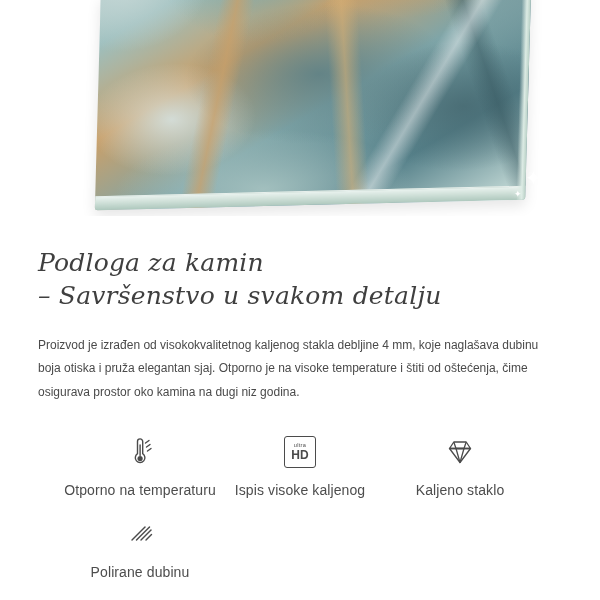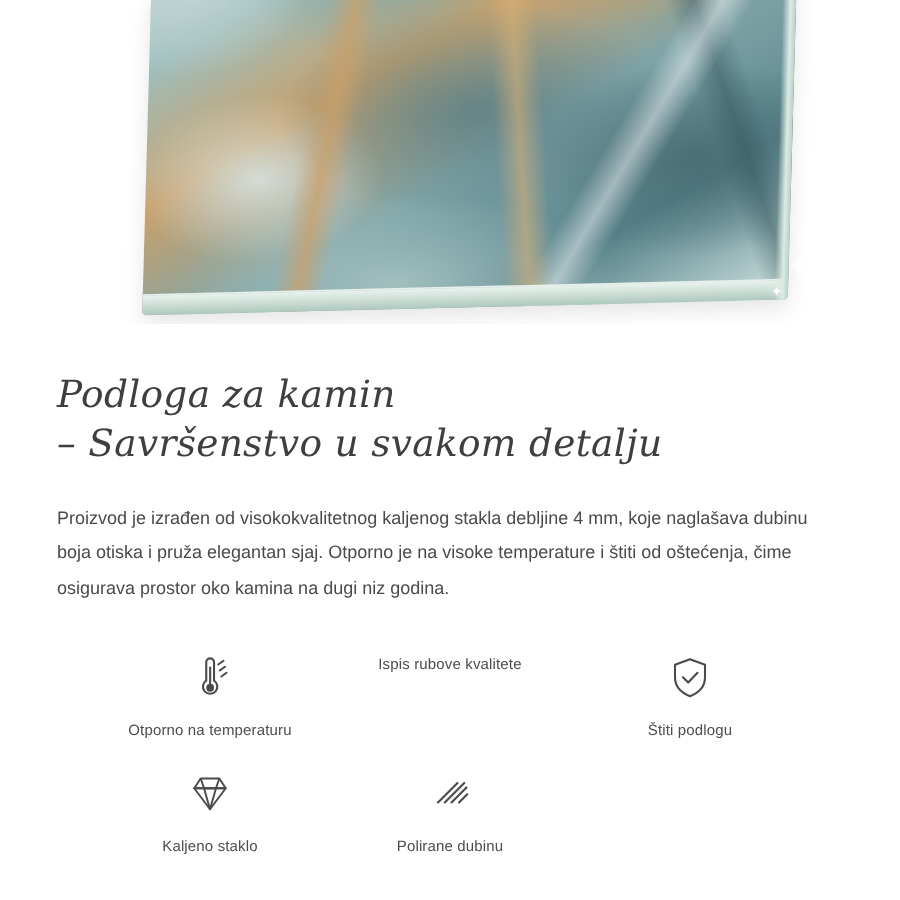--- a/index.html
+++ b/index.html
@@ -140,21 +140,21 @@
   .feature-icon {
     width: 46px;
     height: 44px;
     display: flex;
     align-items: center;
     justify-content: center;
     color: #4b4b4b;
   }
   .feature-label {
     margin-top: 8px;
-    font-size: 10px;
+    font-size: 14px;
     color: #4d4d4d;
     letter-spacing: 0.1px;
   }
   .hd-box {
     width: 30px;
     height: 30px;
     border: 1.4px solid #4b4b4b;
     border-radius: 3px;
     display: flex;
     flex-direction: column;
@@ -207,32 +207,29 @@
             <circle cx="17.1" cy="23.5" r="2.6" fill="#4b4b4b" stroke="none"></circle>
             <line x1="22.5" y1="8" x2="26" y2="5.5"></line>
             <line x1="23.5" y1="12" x2="27" y2="9.5"></line>
             <line x1="24.5" y1="16" x2="28" y2="13.5"></line>
           </svg>
         </div>
         <div class="feature-label">Otporno na temperaturu</div>
       </div>
 
       <div class="feature">
-        <div class="feature-label">Ispis rubove kvalitete</div>
-      </div>
-
-      <div class="feature">
-        <div class="feature-icon">
-          <svg width="34" height="34" viewBox="0 0 34 34" fill="none" stroke="#4b4b4b" stroke-width="1.4" stroke-linecap="round" stroke-linejoin="round">
-            <path d="M17 4.5l10 3.6v8.4c0 6.2-4.3 10.4-10 12.6-5.7-2.2-10-6.4-10-12.6V8.1z"></path>
-            <polyline points="12.3,16.5 15.8,20 22,13.5"></polyline>
-          </svg>
-        </div>
-        <div class="feature-label">Štiti podlogu</div>
-      </div>
+        <div class="feature-icon">
+          <div class="hd-box">
+            <span class="u">ultra</span>
+            <span class="h">HD</span>
+          </div>
+        </div>
+        <div class="feature-label">Ispis visoke kaljenog</div>
+      </div>
+
 
       <div class="feature">
         <div class="feature-icon">
           <svg width="34" height="34" viewBox="0 0 34 34" fill="none" stroke="#4b4b4b" stroke-width="1.3" stroke-linejoin="round">
             <path d="M6.5 13.5L17 27.5l10.5-14z"></path>
             <path d="M6.5 13.5l4.3-6.5h12.4l4.3 6.5z"></path>
             <path d="M10.8 7l2.2 6.5h8l2.2-6.5"></path>
             <path d="M13 13.5L17 27.5l4-14"></path>
           </svg>
         </div>

